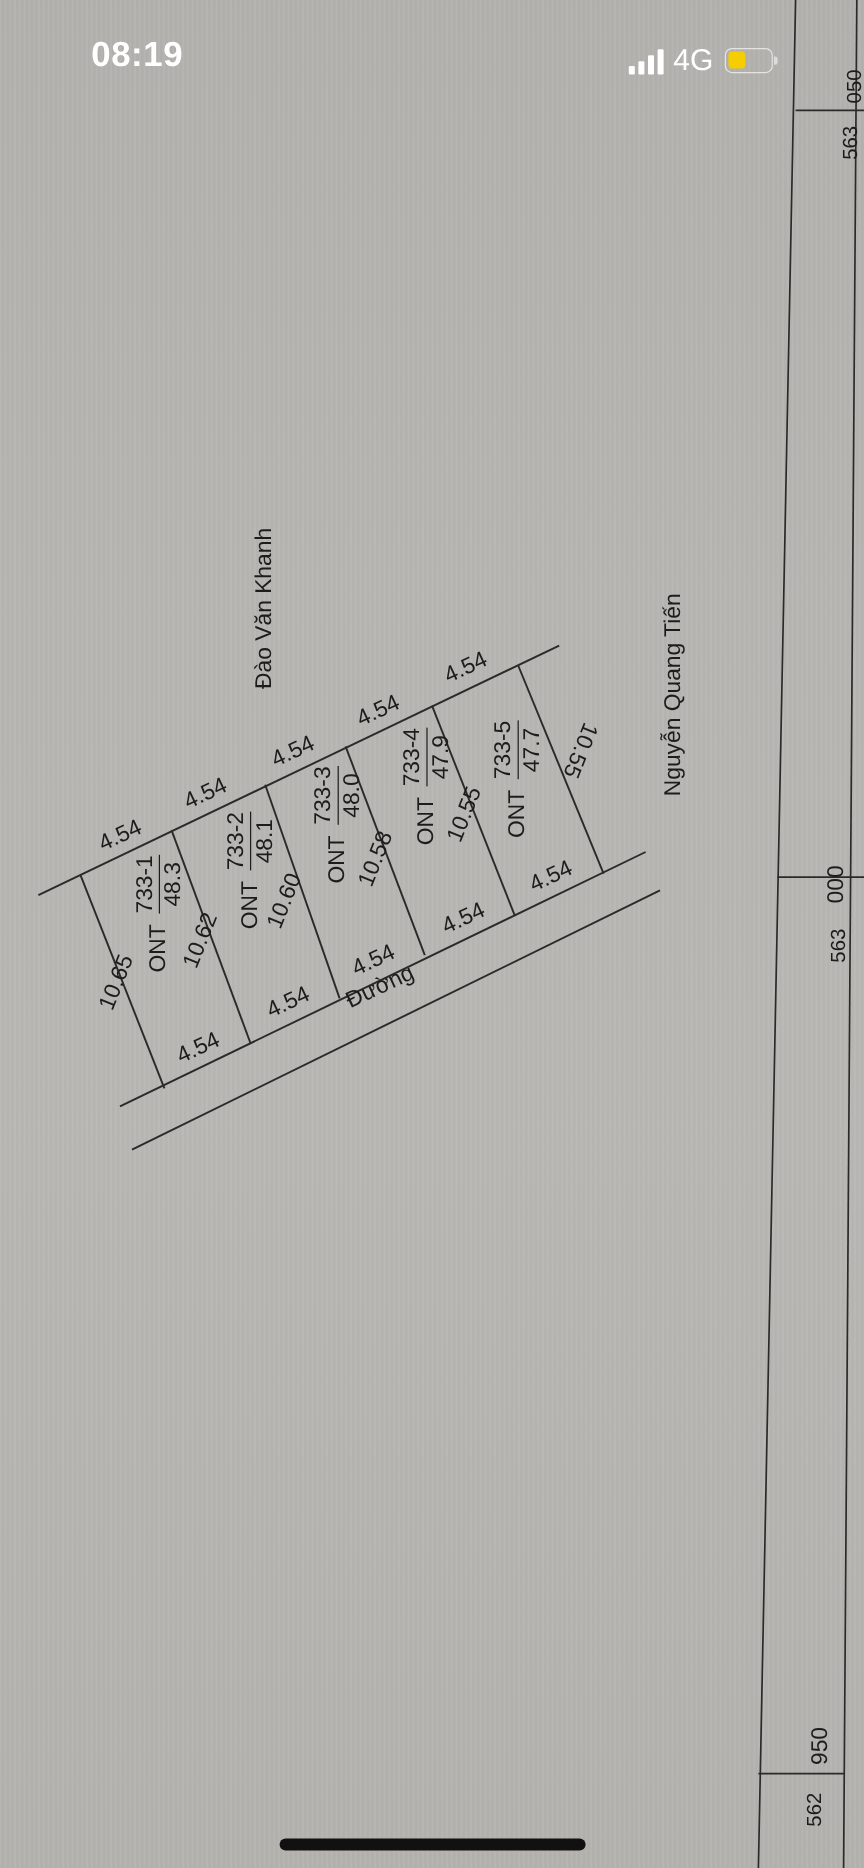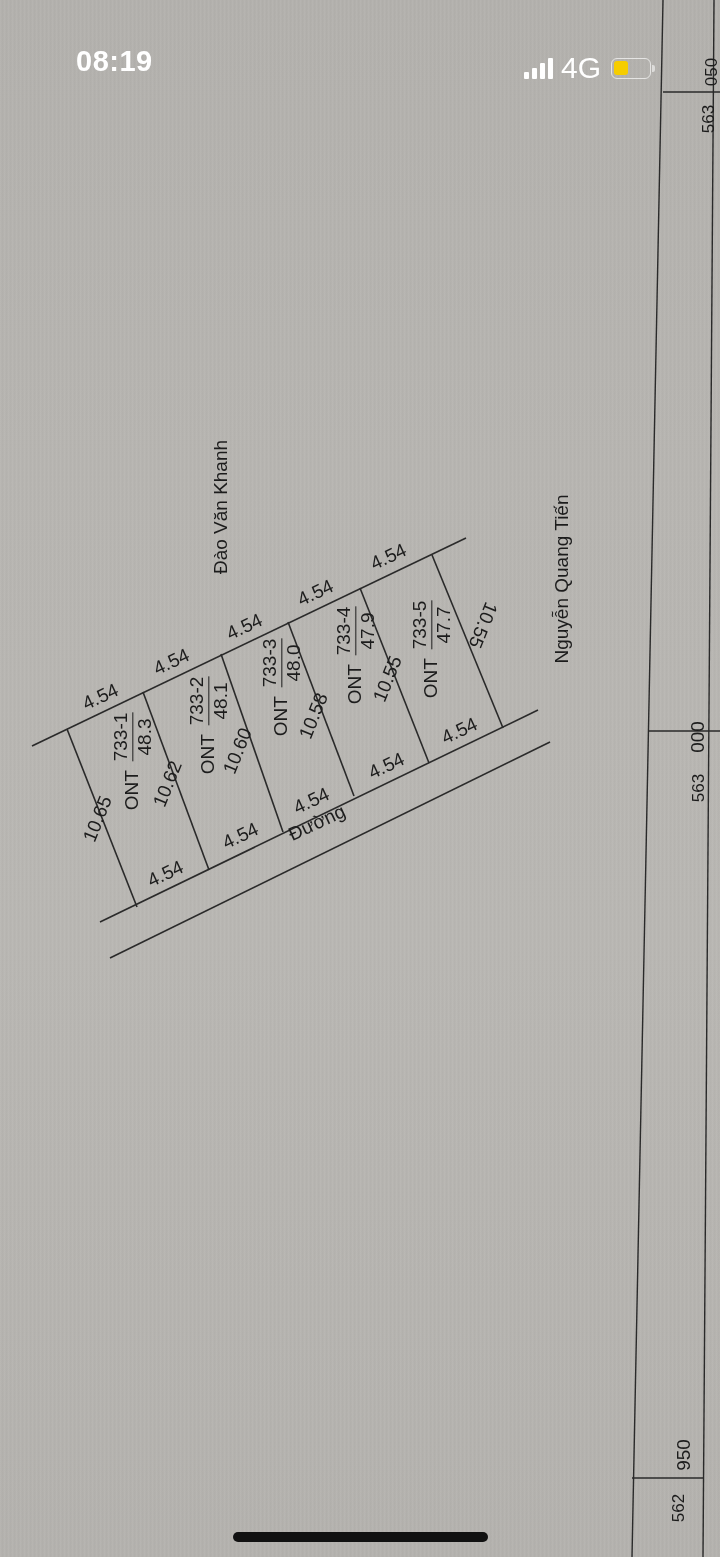--- a/index.html
+++ b/index.html
@@ -6,26 +6,26 @@
   body {
     width:720px; height:1557px; overflow:hidden; position:relative;
     background: linear-gradient(180deg, #b3b1ad 0%, #b7b5b1 30%, #b9b7b3 60%, #b4b2ae 100%);
     font-family: "Liberation Sans", sans-serif;
   }
   .paper-noise {
     position:absolute; inset:0;
     background-image: repeating-linear-gradient(90deg, rgba(255,255,255,0.035) 0px, rgba(255,255,255,0.035) 1px, rgba(0,0,0,0.02) 2px, rgba(0,0,0,0) 4px);
     pointer-events:none;
   }
-  .status-bar { position:absolute; left:0; top:15px; width:720px; height:100px; }
+  .status-bar { position:absolute; left:0; top:0; width:720px; height:100px; }
   .clock { position:absolute; left:76px; top:30px; color:#fff; font-size:29px; font-weight:600; letter-spacing:0.5px; }
   .status-right { position:absolute; left:524px; top:36px; display:flex; align-items:center; gap:8px; }
   .signal { display:flex; align-items:flex-end; gap:3px; height:22px; }
   .signal span { display:block; width:5px; background:#fff; border-radius:1px; }
-  .network { color:#fff; font-size:30px; font-weight:500; }
+  .network { color:#fff; font-size:25px; font-weight:500; }
   .battery { position:relative; width:40px; height:21px; border:1.5px solid rgba(255,255,255,0.65); border-radius:6px; box-sizing:border-box; margin-left:2px; }
   .battery .fill { position:absolute; left:2px; top:2px; width:14px; height:14px; background:#f6cd00; border-radius:3px; }
   .battery .nub { position:absolute; right:-5px; top:6px; width:3px; height:7px; background:rgba(255,255,255,0.55); border-radius:0 2px 2px 0; }
   svg.map { position:absolute; left:0; top:0; }
   .lbl { position:absolute; color:#1c1c1c; white-space:nowrap; transform-origin:center center; }
   .dim { font-size:19px; }
   .street { font-size:19px; }
   .pid { font-size:19px; }
   .frac { display:inline-flex; flex-direction:column; align-items:center; line-height:1; }
   .frac .top { border-bottom:1.5px solid #1c1c1c; padding-bottom:2px; }

